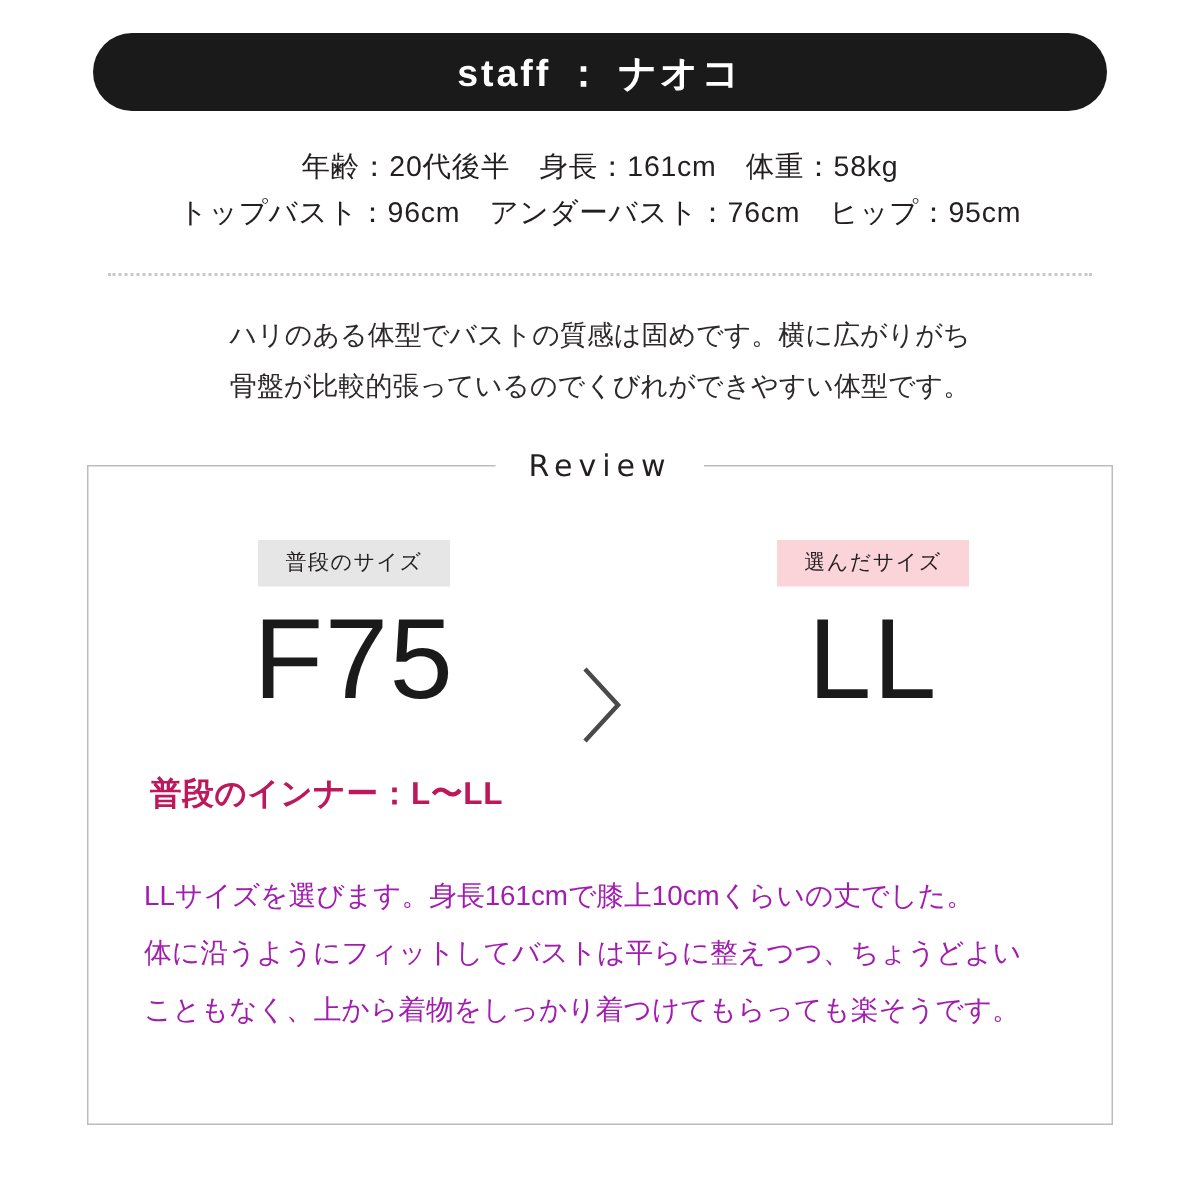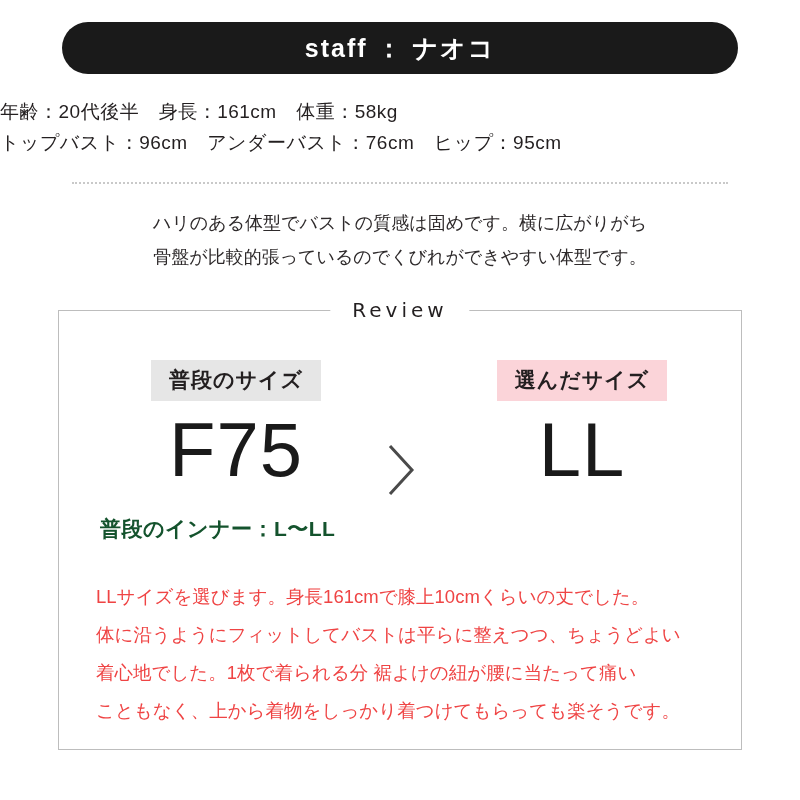--- a/index.html
+++ b/index.html
@@ -41,20 +41,21 @@
     font-weight: bold;
     white-space: nowrap;
   }
 
   
   .specs {
     position: absolute;
     left: 0;
     top: 96px;
     width: 800px;
+    text-align: center;
   }
   .spec-line {
     font-size: 19px;
     line-height: 31px;
     letter-spacing: 0.5px;
     color: #231f20;
     white-space: nowrap;
   }
 
   
@@ -119,22 +120,22 @@
     top: 0;
     width: 300px;
     text-align: center;
   }
   .size-col.left { left: 28px; }
   .size-col.right { left: 374px; }
 
   .size-tag {
     display: inline-block;
     padding: 6px 18px 7px;
-    font-size: 21px;
-    font-weight: bold;
+    font-size: 14px;
+    font-weight: normal;
     letter-spacing: 1px;
     color: #231f20;
     white-space: nowrap;
   }
   .size-tag.usual { background: #e6e6e6; }
   .size-tag.chosen { background: #fbd4d9; }
 
   .size-value {
     margin-top: 6px;
     font-size: 76px;
@@ -156,35 +157,35 @@
   .size-arrow svg { display: block; }
 
   
   .usual-inner {
     position: absolute;
     left: 100px;
     top: 515px;
     font-size: 21px;
     font-weight: bold;
     letter-spacing: 0.5px;
-    color: #14532d;
+    color: #be185d;
     white-space: nowrap;
   }
 
   
   .review-body {
     position: absolute;
     left: 96px;
     top: 578px;
     width: 610px;
   }
   .review-body-line {
     font-size: 18.5px;
     line-height: 38px;
-    color: #ef4444;
+    color: #a21caf;
     white-space: nowrap;
   }
 </style>
 </head>
 <body>
 
 <div class="page">
 
   <div class="staff-bar">
     <div class="staff-bar-text">staff ： ナオコ</div>
@@ -221,17 +222,16 @@
       <div class="size-tag chosen">選んだサイズ</div>
       <div class="size-value">LL</div>
     </div>
   </div>
 
   <div class="usual-inner">普段のインナー：L〜LL</div>
 
   <div class="review-body">
     <div class="review-body-line">LLサイズを選びます。身長161cmで膝上10cmくらいの丈でした。</div>
     <div class="review-body-line">体に沿うようにフィットしてバストは平らに整えつつ、ちょうどよい</div>
-    <div class="review-body-line">着心地でした。1枚で着られる分 裾よけの紐が腰に当たって痛い</div>
     <div class="review-body-line">こともなく、上から着物をしっかり着つけてもらっても楽そうです。</div>
   </div>
 
 </div>
 
 </body></html>

